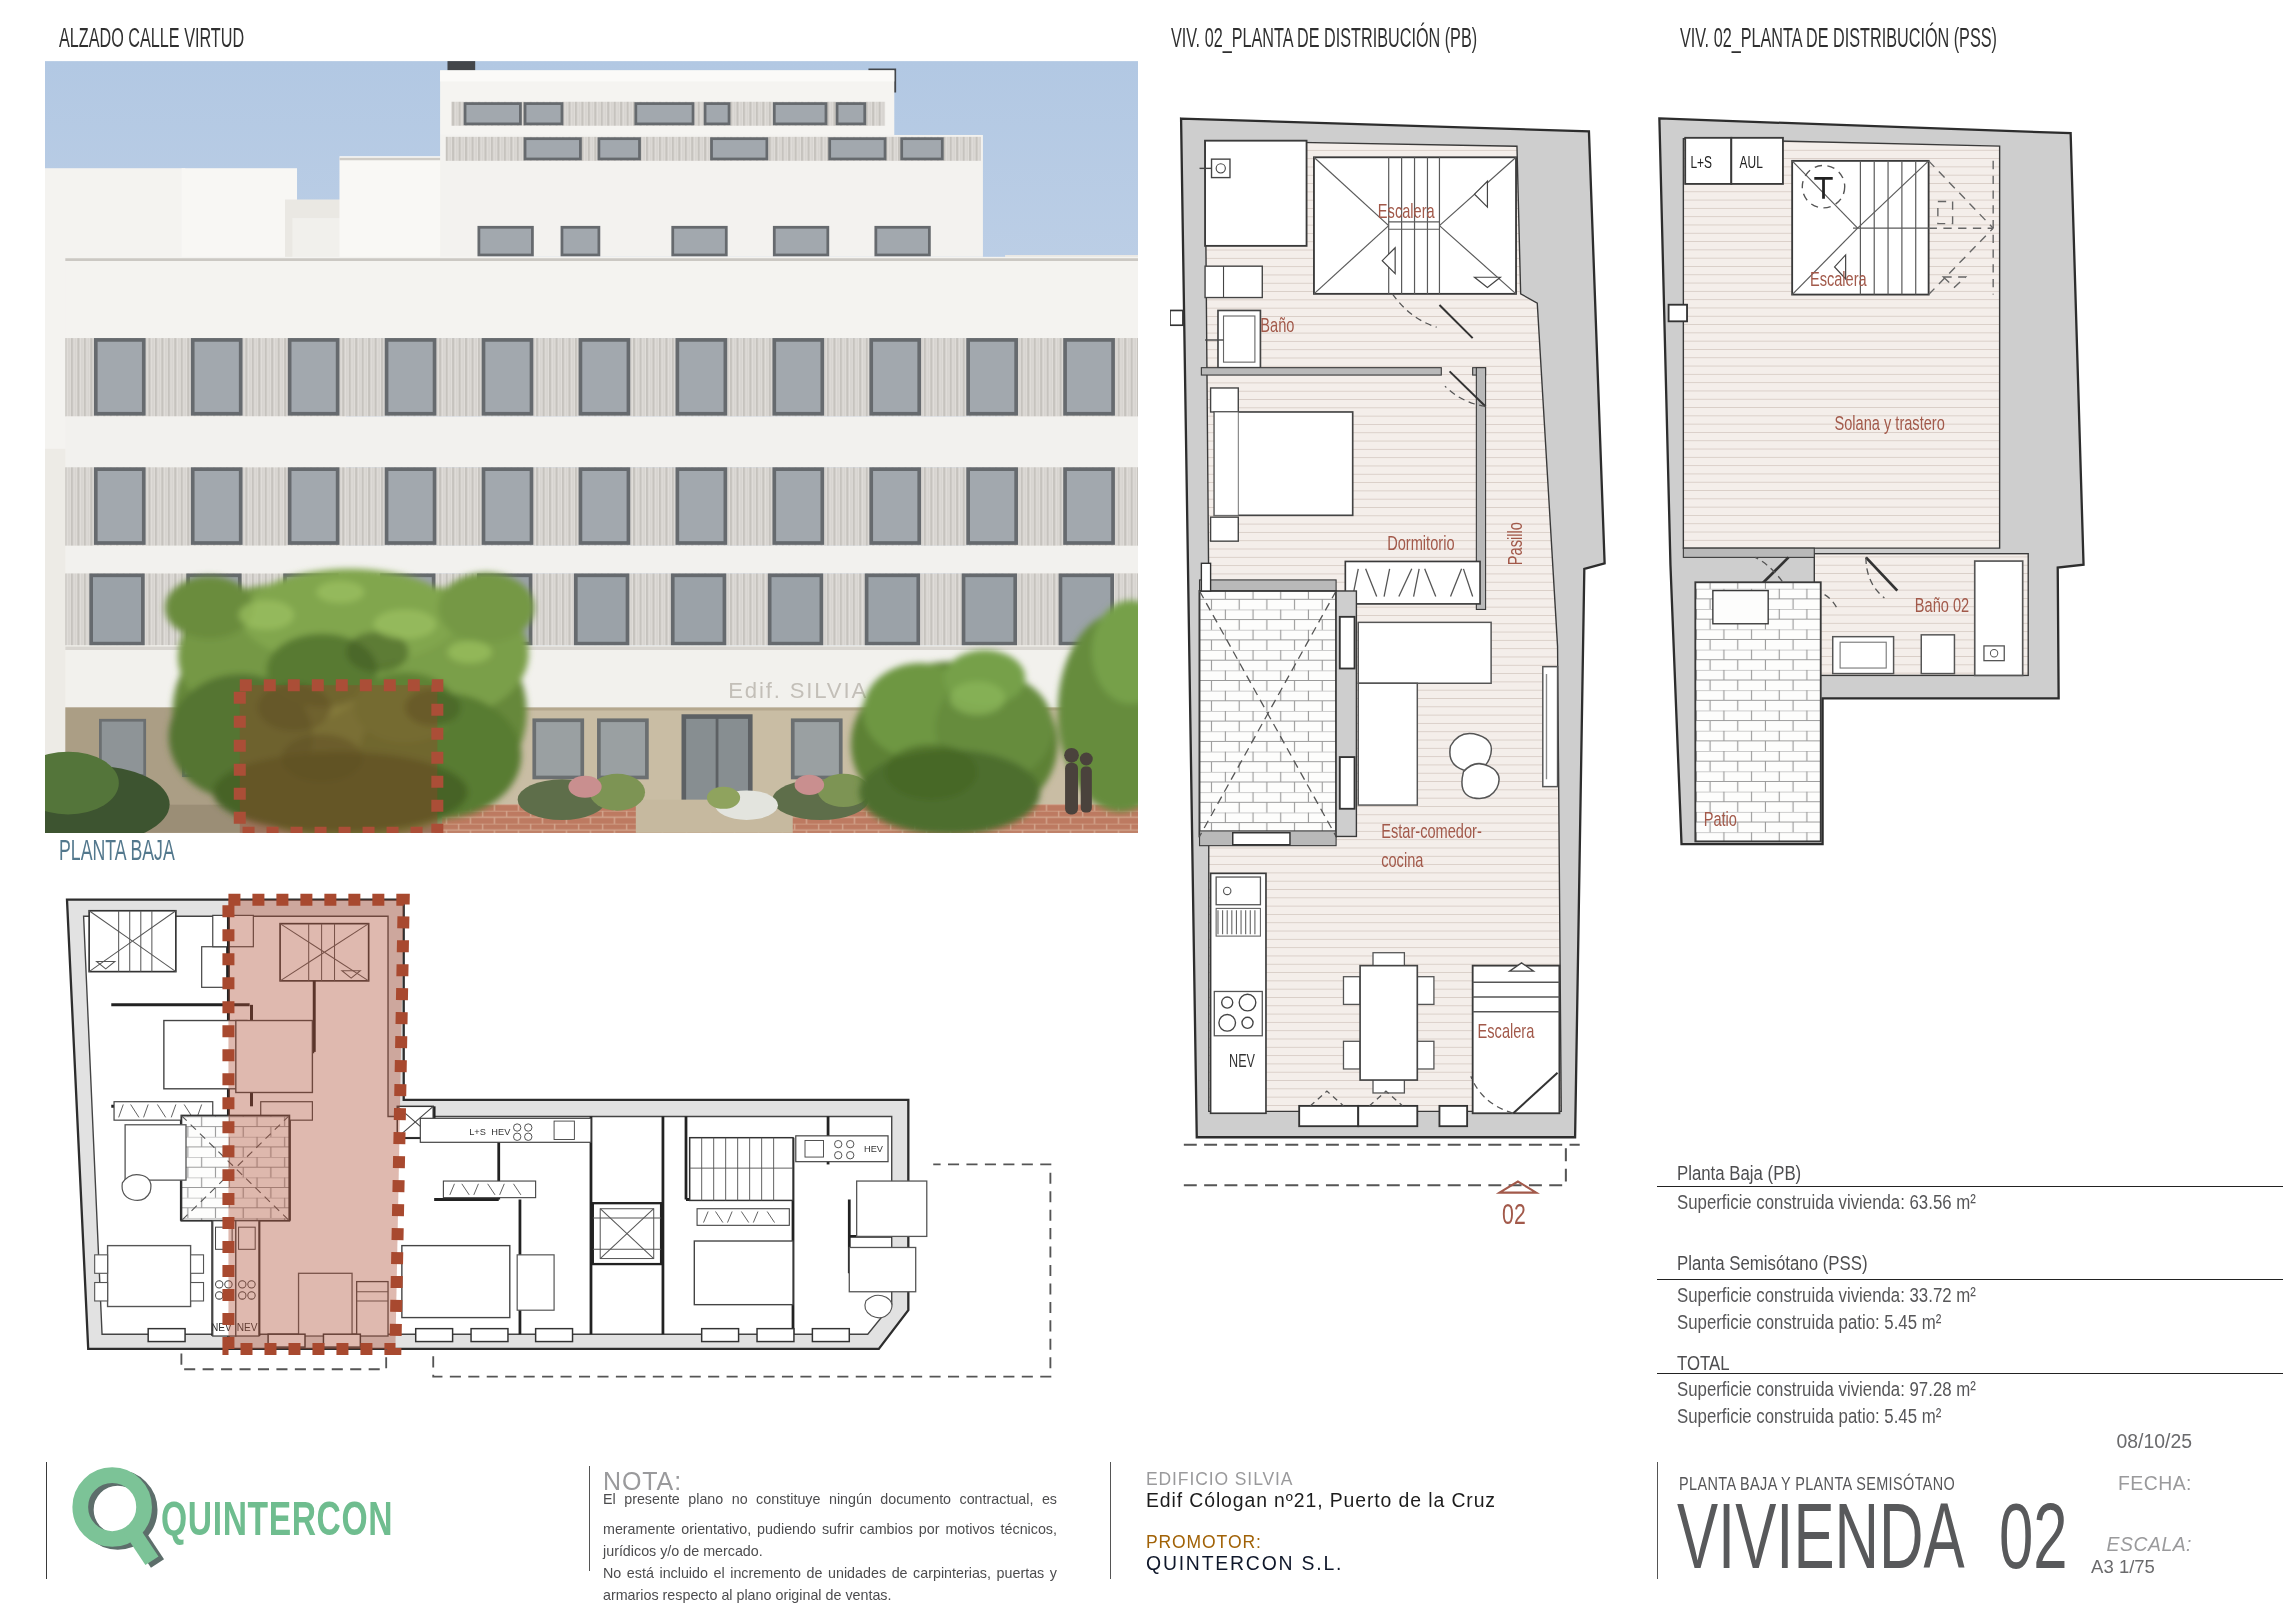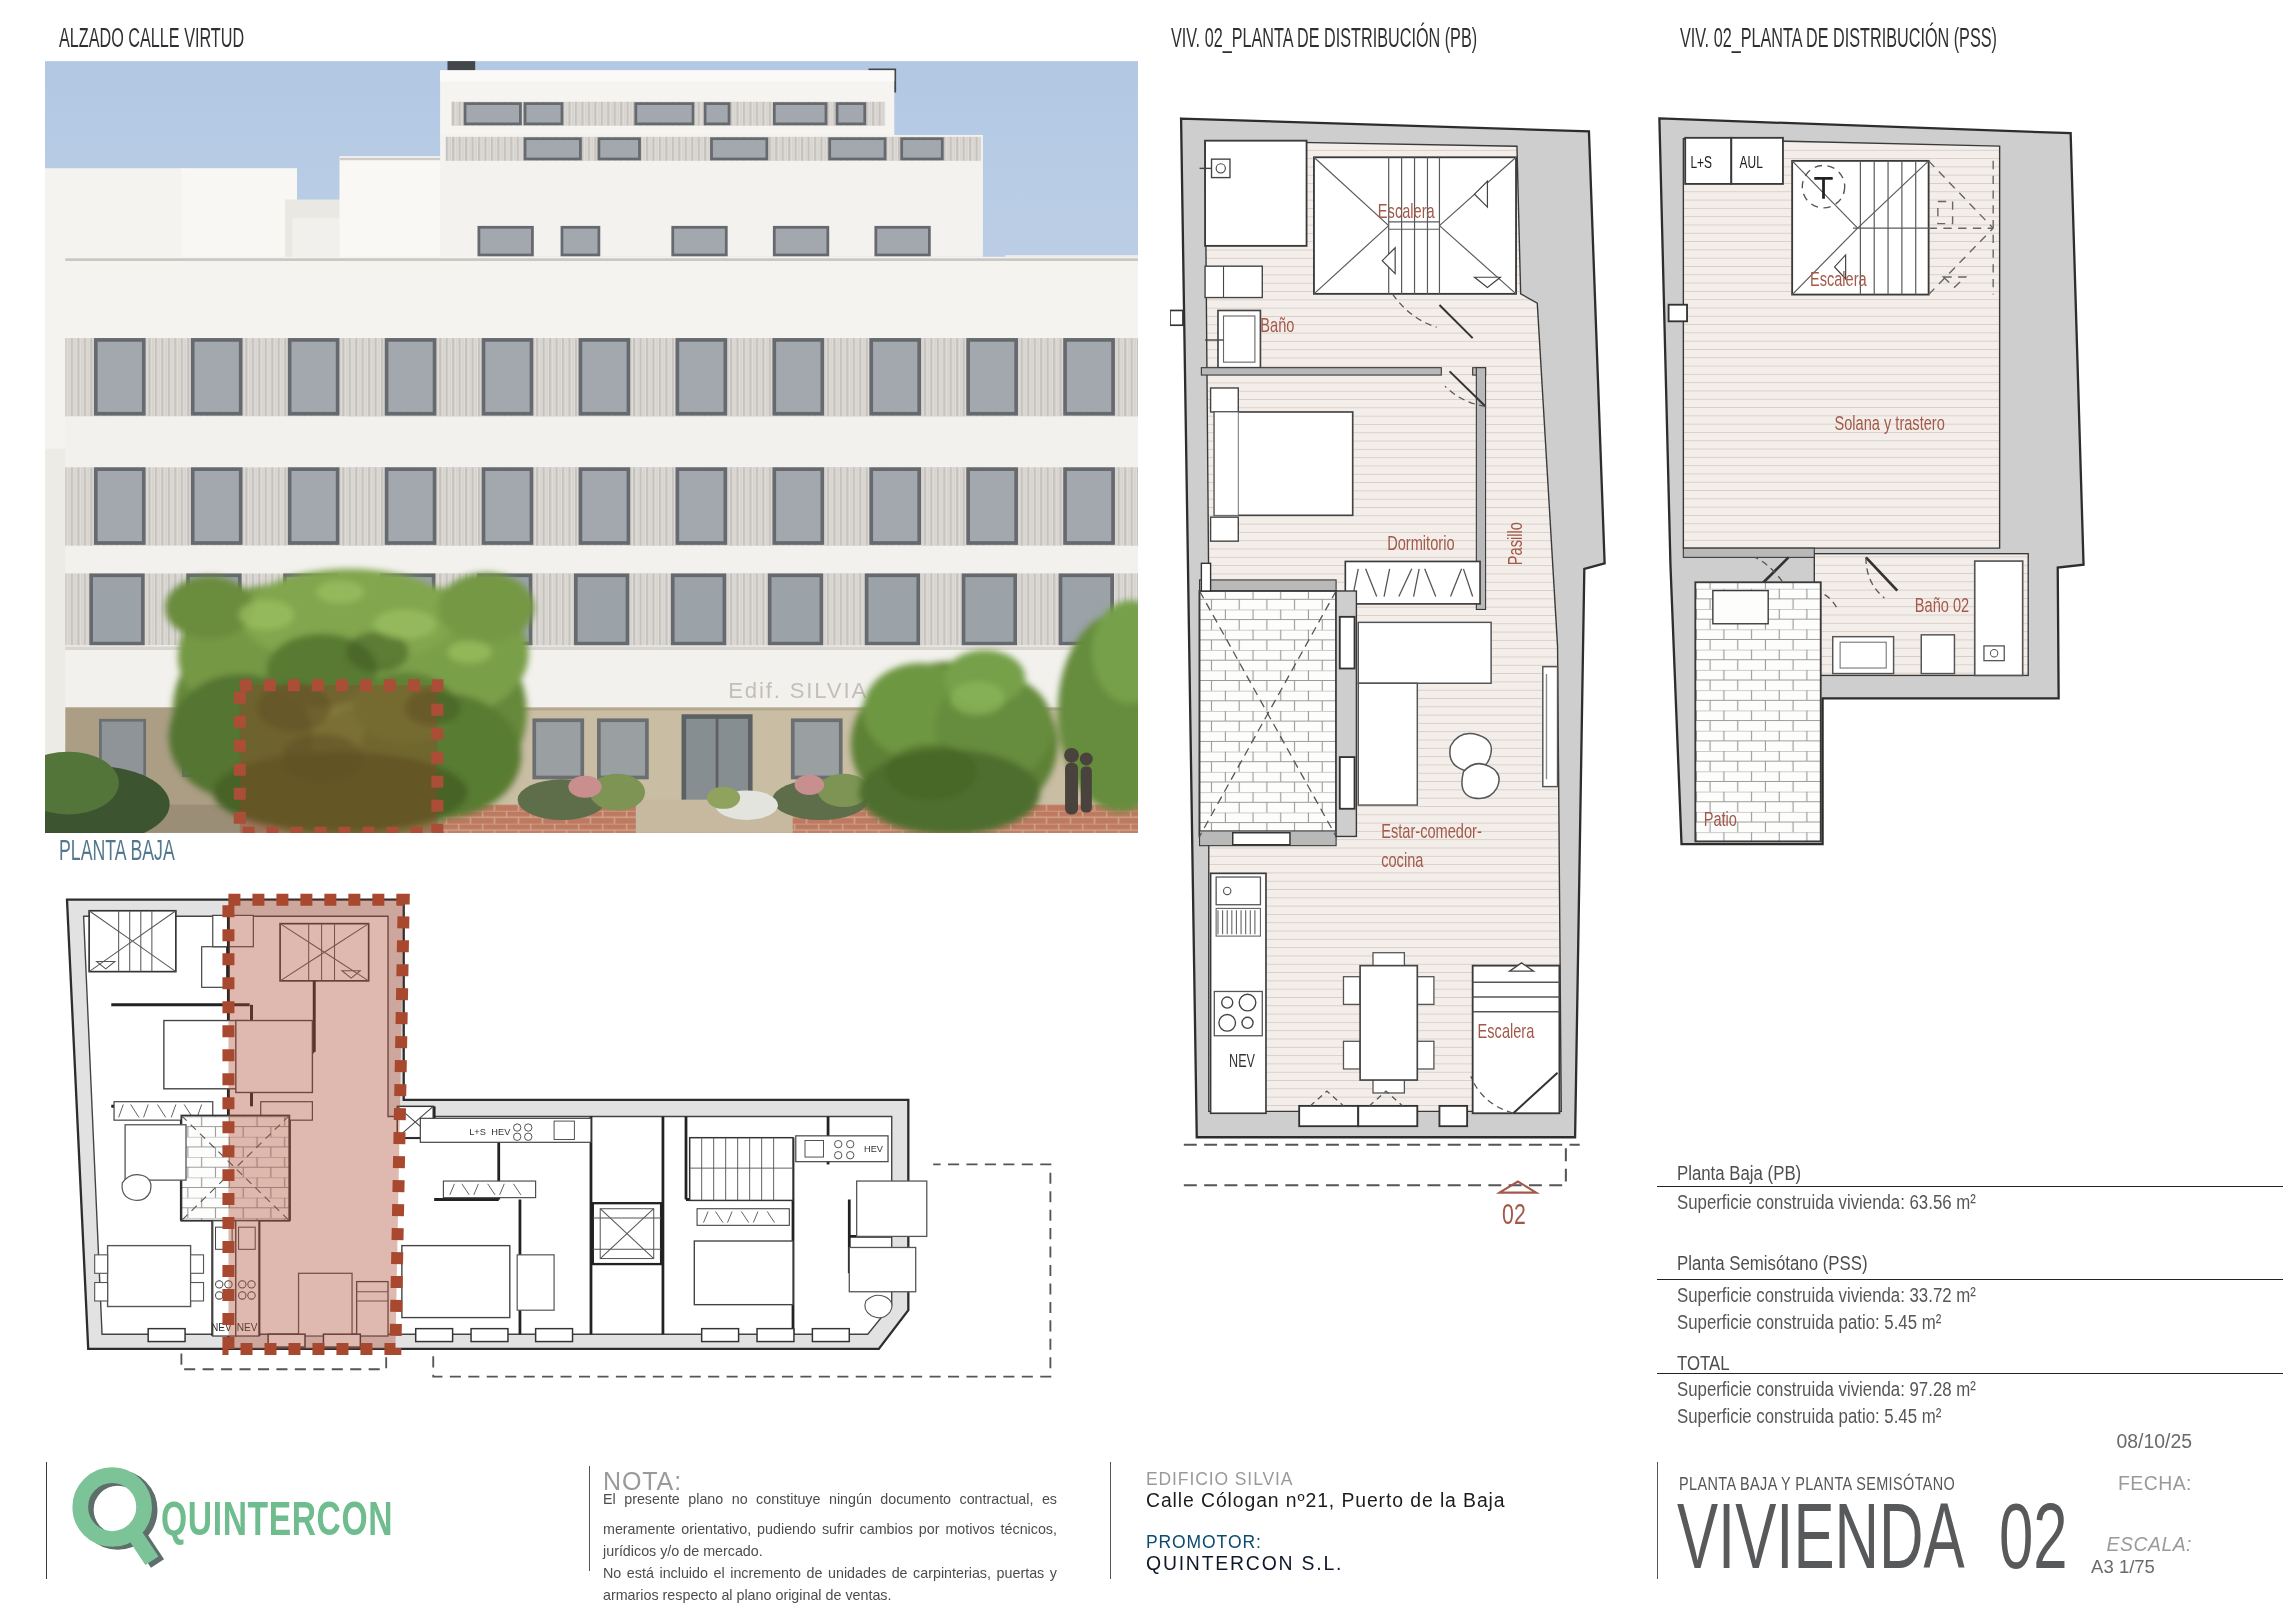--- a/index.html
+++ b/index.html
@@ -52,22 +52,22 @@
 <div class="abs" style="left:603px;top:1467px;font-size:25px;color:#9a9a9c;letter-spacing:0.9px;">NOTA:</div>
 <div class="abs" style="left:603px;top:1488px;width:454px;font-size:14.3px;color:#4c4c4e;line-height:22px;">
   <div style="text-align:justify;text-align-last:justify;">El presente plano no constituye ningún documento contractual, es</div>
   <div style="text-align:justify;text-align-last:justify;margin-top:8px;">meramente orientativo, pudiendo sufrir cambios por motivos técnicos,</div>
   <div>jurídicos y/o de mercado.</div>
   <div style="text-align:justify;text-align-last:justify;">No está incluido el incremento de unidades de carpinterias, puertas y</div>
   <div>armarios respecto al plano original de ventas.</div>
 </div>
 <div class="vline" style="left:1110px;top:1462px;height:117px;border-left-color:#555;"></div>
 <div class="abs" style="left:1146px;top:1469px;font-size:17.5px;color:#9a9a9c;letter-spacing:0.9px;">EDIFICIO SILVIA</div>
-<div class="abs" style="left:1146px;top:1489px;font-size:19.4px;color:#1c1c1c;letter-spacing:0.9px;">Calle Cólogan nº21, Puerto de la Baja</div>
-<div class="abs" style="left:1146px;top:1532px;font-size:17.5px;color:#0c4a6e;letter-spacing:0.9px;">PROMOTOR:</div>
+<div class="abs" style="left:1146px;top:1489px;font-size:19.4px;color:#1c1c1c;letter-spacing:0.9px;">Edif Cólogan nº21, Puerto de la Cruz</div>
+<div class="abs" style="left:1146px;top:1532px;font-size:17.5px;color:#a16207;letter-spacing:0.9px;">PROMOTOR:</div>
 <div class="abs" style="left:1146px;top:1552px;font-size:19.4px;color:#0f172a;letter-spacing:1.8px;">QUINTERCON S.L.</div>
 <div class="vline" style="left:1657px;top:1462px;height:117px;border-left-color:#555;"></div>
 <div class="abs" style="left:1679px;top:1473px;font-size:18.5px;color:#565658;white-space:nowrap;transform:scaleX(0.78);transform-origin:0 0;letter-spacing:0.5px;">PLANTA BAJA Y PLANTA SEMISÓTANO</div>
 <div class="abs" style="left:1677px;top:1484px;font-size:92px;color:#58595b;white-space:nowrap;transform:scaleX(0.67);transform-origin:0 0;">VIVIENDA&nbsp;&nbsp;02</div>
 <div class="abs" style="left:2054px;top:1472px;width:138px;text-align:right;font-size:19.4px;color:#9a9a9c;letter-spacing:0.5px;">FECHA:</div>
 <div class="abs" style="left:2054px;top:1430px;width:138px;text-align:right;font-size:19.4px;color:#6a6a6c;">08/10/25</div>
 <div class="abs" style="left:2054px;top:1533px;width:138px;text-align:right;font-size:19.4px;color:#9a9a9c;letter-spacing:0.5px;font-style:italic;">ESCALA:</div>
 <div class="abs" style="left:2054px;top:1556px;width:138px;text-align:center;font-size:18.5px;color:#6a6a6c;">A3 1/75</div>
 
 <svg class="abs" style="left:45px;top:61px;" width="1093" height="772" viewBox="0 0 1184 836">

